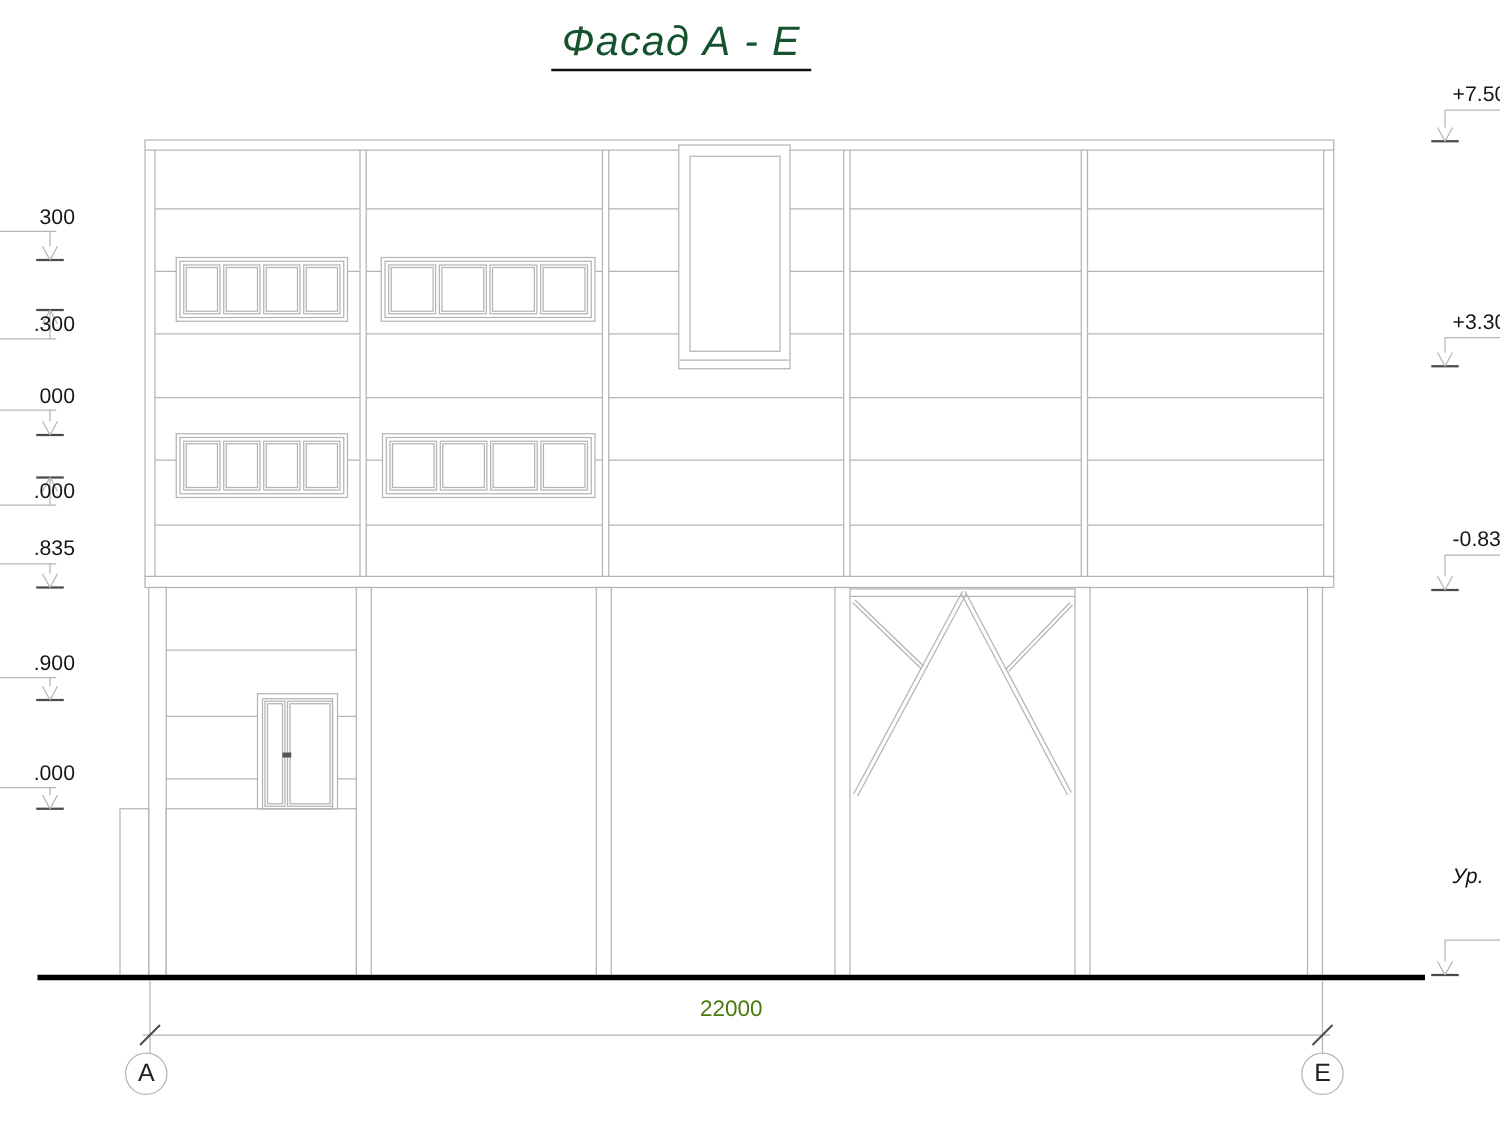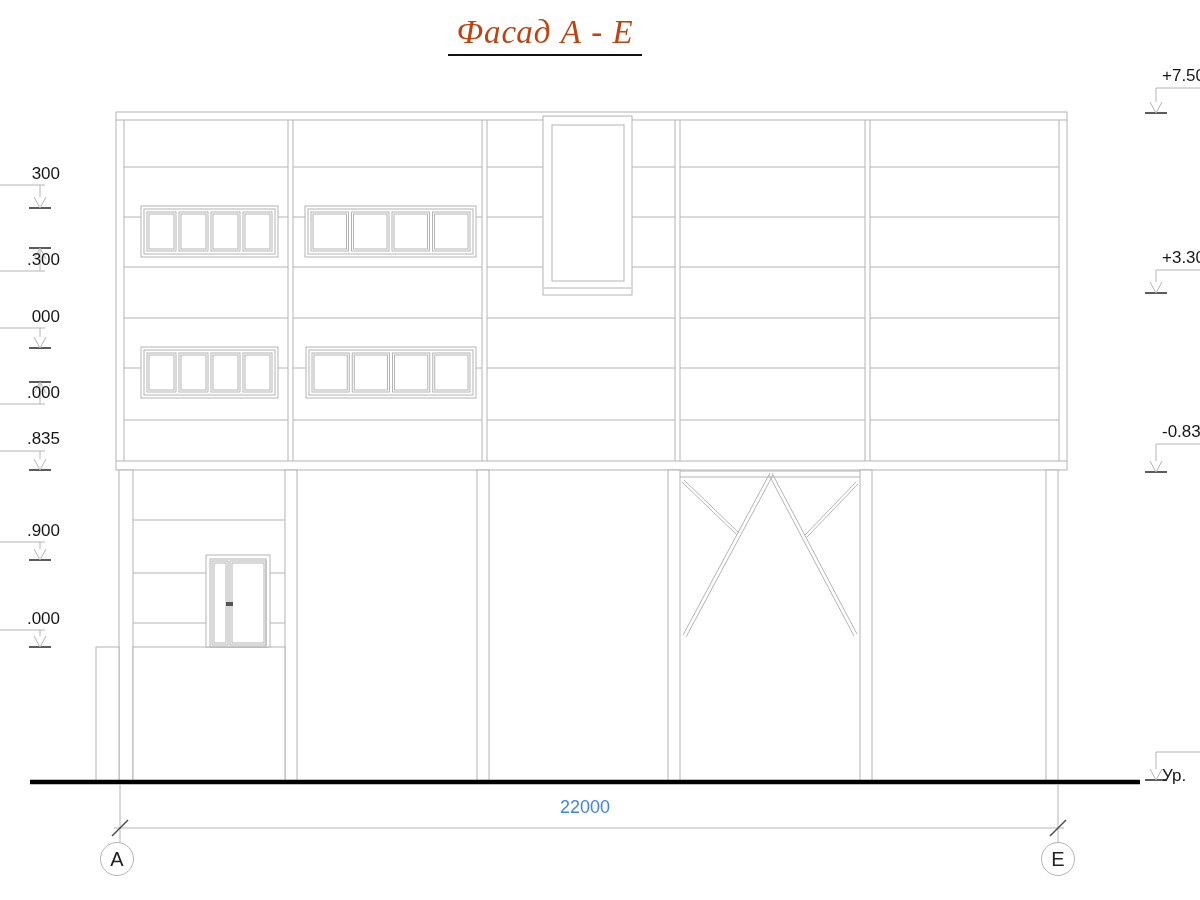--- a/index.html
+++ b/index.html
@@ -4,30 +4,30 @@
 <style>
   html,body{margin:0;padding:0;background:#ffffff;}
   #canvas{
     position:relative;width:1200px;height:900px;background:#ffffff;
     overflow:hidden;font-family:"Liberation Sans", sans-serif;color:#1a1a1a;
   }
   #drawing{position:absolute;left:0;top:0;}
   .title-wrap{position:absolute;left:0;top:14px;width:1090px;text-align:center;}
   .title-text{
     display:inline-block;font-style:italic;font-size:33px;letter-spacing:1px;
-    color:#c2410c;border-bottom:2.5px solid #111;padding:0 8px 3px 8px;white-space:nowrap;font-family:Liberation Serif, serif;
+    color:#14532d;border-bottom:2.5px solid #111;padding:0 8px 3px 8px;white-space:nowrap;
   }
   .mark-label{
     position:absolute;font-size:17px;line-height:20px;color:#161616;white-space:nowrap;
   }
   .mark-label.left{right:1140px;text-align:right;}
   .mark-label.right{left:1162px;text-align:left;}
   .dim-label{
     position:absolute;left:525px;top:797px;width:120px;text-align:center;
-    font-size:18px;color:#3b82f6;
+    font-size:18px;color:#4d7c0f;
   }
   .bubble-letter{
     position:absolute;width:34px;height:34px;text-align:center;line-height:34px;
     font-size:20px;color:#222;
   }
   .bubble-letter.a{left:100px;top:842px;}
   .bubble-letter.e{left:1041px;top:842px;}
 </style>
 </head>
 <body>
@@ -251,15 +251,15 @@
       <div class="mark-label left" style="top: 164px;">300</div>
       <div class="mark-label left" style="top: 250px;">.300</div>
       <div class="mark-label left" style="top: 307px;">000</div>
       <div class="mark-label left" style="top: 383px;">.000</div>
       <div class="mark-label left" style="top: 429px;">.835</div>
       <div class="mark-label left" style="top: 521px;">.900</div>
       <div class="mark-label left" style="top: 609px;">.000</div>
       <div class="mark-label right" style="top: 66px;">+7.50</div>
       <div class="mark-label right" style="top: 248px;">+3.30</div>
       <div class="mark-label right" style="top: 422px; text-align: right;">-0.83</div>
-      <div class="mark-label right" style="top: 766px;">Ур.</div>
+      <div class="mark-label right" style="top: 691px; font-style: italic;">Ур.</div>
     </div>
 </div>
 
 </body></html>

